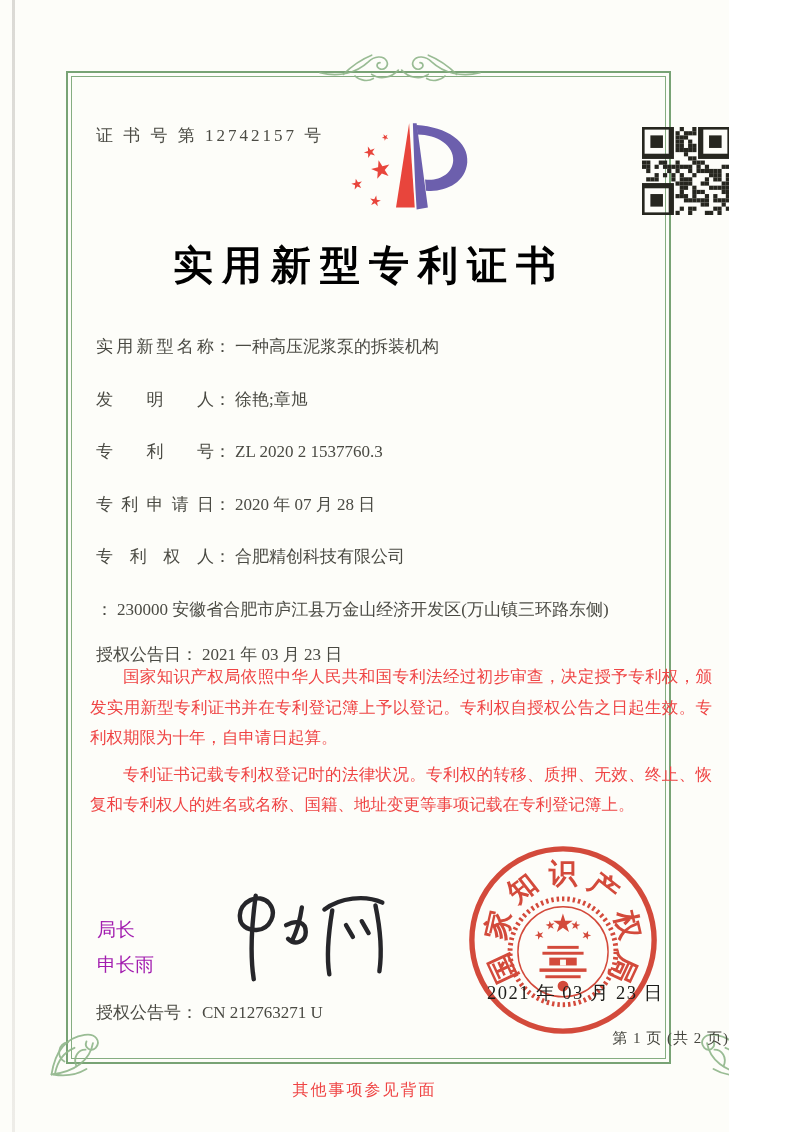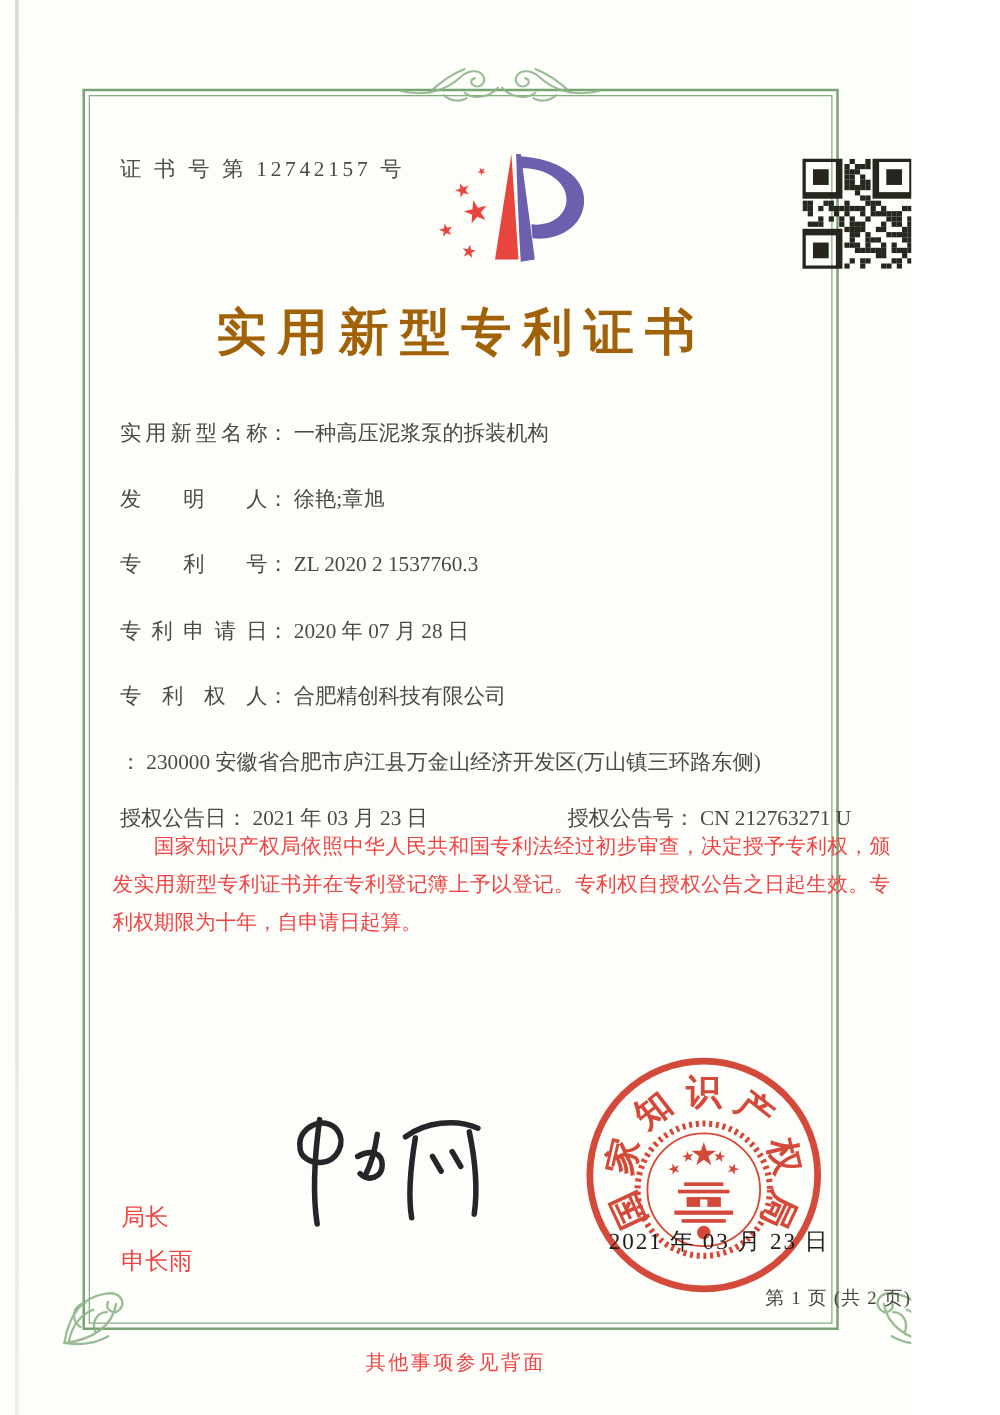--- a/index.html
+++ b/index.html
@@ -13,39 +13,39 @@
   .frame{position:absolute;left:66px;top:71px;right:58px;bottom:68px;
     border:2.5px solid #78a375;}
   .frame::after{content:"";position:absolute;inset:3px;border:1px solid #85ad81;}
   .ornament{position:absolute;stroke:#8fb58a;fill:none;stroke-width:2;
     stroke-linecap:round;opacity:.9;}
   
   .cert-no{position:absolute;left:96px;top:124px;font-size:17px;letter-spacing:3px;color:#4a4a43;}
   .logo{position:absolute;left:336px;top:108px;}
   .qr{position:absolute;left:642px;top:127px;}
   .title{position:absolute;left:0;right:0;top:238px;text-align:center;
-    font-size:40px;font-weight:700;letter-spacing:9px;color:#a16207;padding-left:9px;}
+    font-size:40px;font-weight:700;letter-spacing:9px;color:#000000;padding-left:9px;}
   
   .fields{position:absolute;left:96px;top:334px;width:612px;font-size:17px;color:#4a4a43;}
   .field-row{display:flex;margin-bottom:27px;line-height:1.5;}
   .field-row.address{margin-bottom:20px;}
   .field-label{width:118px;flex:0 0 118px;text-align:justify;text-align-last:justify;}
   .field-colon{flex:0 0 auto;margin-right:4px;}
   .field-value{flex:1 1 auto;}
-  .dual{display:flex;}
+  .dual{display:flex;flex-direction:column;}
   .dual .pair{display:flex;}
   .dual .pair.first{width:358px;flex:0 0 358px;}
   .dual .pair .field-label{width:auto;flex:0 0 auto;}
   
   .paragraphs{position:absolute;left:90px;top:662px;width:622px;
     font-size:16.5px;line-height:1.85;text-align:justify;color:#ef4444;}
   .paragraphs p{margin:0 0 6px 0;text-indent:2em;}
   
   .signer{position:absolute;left:97px;top:912px;font-size:19px;line-height:1.85;
-    font-family:Liberation Mono, monospace;color:#ef4444;margin-top:46px;}
+    font-family:Liberation Sans, sans-serif;color:#a21caf;}
   .signature{position:absolute;left:222px;top:880px;}
   .seal{position:absolute;left:465px;top:842px;opacity:.92;mix-blend-mode:multiply;}
   .seal-date{position:absolute;left:487px;top:980px;font-size:18.5px;letter-spacing:1.5px;
     color:#1d1d1a;z-index:5;}
   .page-info{position:absolute;left:0;right:0;top:1029px;text-align:right;
     font-size:15px;letter-spacing:1px;color:#46463f;}
   .back-note{position:absolute;left:0;right:0;top:1080px;text-align:center;
     font-size:16px;letter-spacing:2px;color:#ef4444;}
 </style>
 </head>
@@ -297,20 +297,21 @@
       <span class="pair">
         <span class="field-label">授权公告号</span>
         <span class="field-colon">：</span>
         <span class="field-value">CN 212763271 U</span>
       </span>
     </div>
   </div>
 
   <div class="paragraphs">
     <p>国家知识产权局依照中华人民共和国专利法经过初步审查，决定授予专利权，颁发实用新型专利证书并在专利登记簿上予以登记。专利权自授权公告之日起生效。专利权期限为十年，自申请日起算。</p>
+    <p>专利证书记载专利权登记时的法律状况。专利权的转移、质押、无效、终止、恢复和专利权人的姓名或名称、国籍、地址变更等事项记载在专利登记簿上。</p>
   </div>
 
   <div class="signer">
     <div>局长</div>
     <div>申长雨</div>
   </div>
 
   <svg class="signature" width="195" height="108" viewBox="0 0 190 110" fill="none" stroke="#26262a" stroke-width="4.5" stroke-linecap="round">
     <path d="M30,16 C26,45 24,75 28,101"></path>
     <path d="M14,38 C12,22 34,12 44,24 C52,34 45,50 31,51 C21,51 14,46 14,38"></path>

